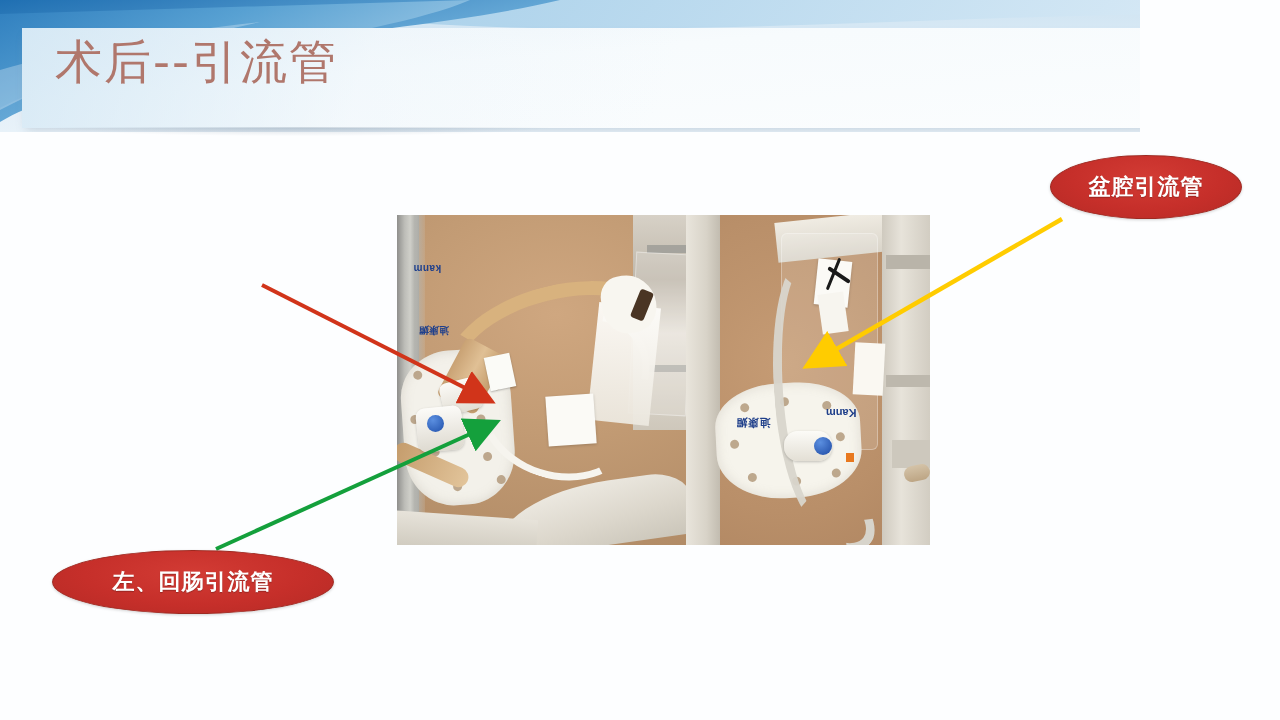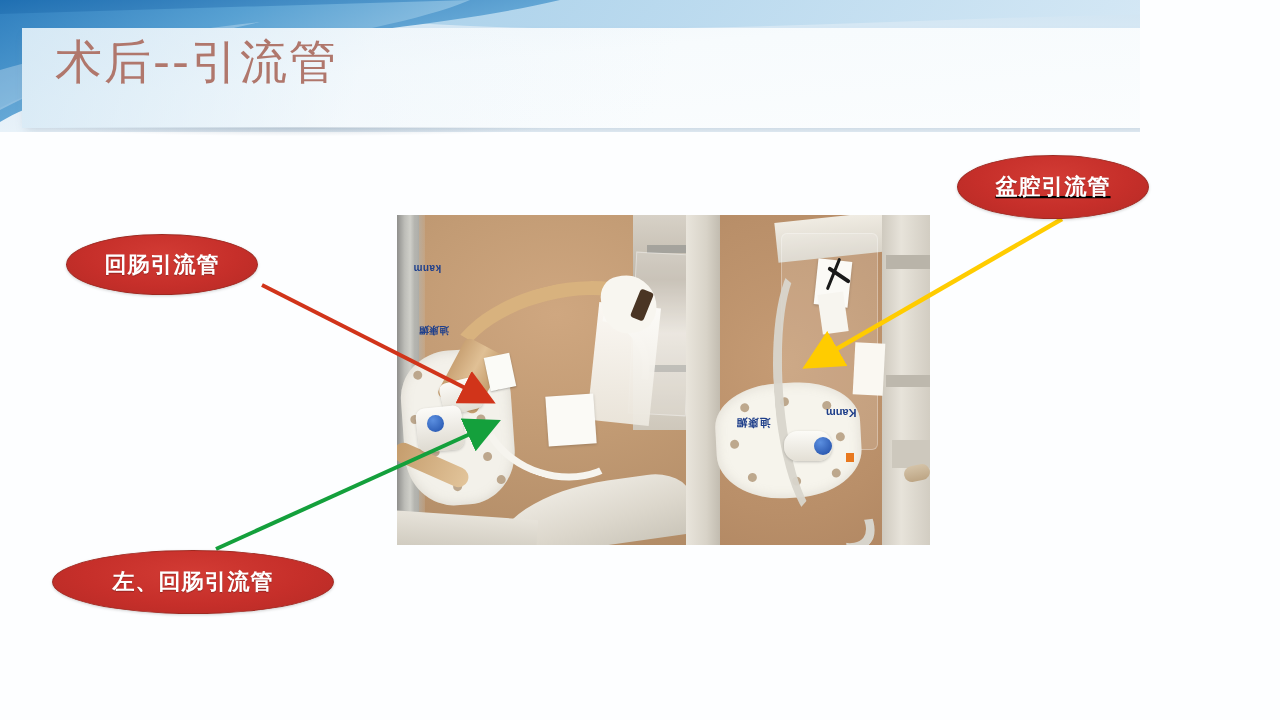--- a/index.html
+++ b/index.html
@@ -187,21 +187,21 @@
     border:1.5px solid #9e2a22;
     box-shadow:0 1px 3px rgba(0,0,0,.18);
   }
   .callout span{
     color:#ffffff;font-weight:700;white-space:nowrap;
     font-family:"DejaVu Sans","Liberation Sans",sans-serif;
     text-shadow:0 1px 1px rgba(0,0,0,.25);
   }
   #callout-ileal{left:66px;top:234px;width:190px;height:59px;}
   #callout-ileal span{font-size:22px;letter-spacing:1px;}
-  #callout-pelvic{left:957px;top:155px;width:190px;height:62px;text-decoration:underline;}
+  #callout-pelvic{left:1050px;top:155px;width:190px;height:62px;}
   #callout-pelvic span{font-size:22px;letter-spacing:1px;}
   #callout-ureter{left:52px;top:550px;width:280px;height:62px;}
   #callout-ureter span{font-size:22px;letter-spacing:1px;}
 </style>
 </head>
 <body>
 
 <div class="slide">
 
   <div class="header-band">
@@ -326,23 +326,20 @@
       </marker>
       <marker id="ah-green" markerWidth="9" markerHeight="9" refX="6" refY="4.5" orient="auto">
         <path d="M0,0 L9,4.5 L0,9 Z" fill="#14a03c"></path>
       </marker>
     </defs>
     <line x1="262" y1="285" x2="485" y2="398" stroke="#d1341a" stroke-width="4" marker-end="url(#ah-red)"></line>
     <line x1="1062" y1="219" x2="814" y2="362" stroke="#ffcc00" stroke-width="4.5" marker-end="url(#ah-yellow)"></line>
     <line x1="216" y1="549" x2="490" y2="425" stroke="#14a03c" stroke-width="4" marker-end="url(#ah-green)"></line>
   </svg>
 
-  <div class="callout" id="callout-ileal">
-    <span>回肠引流管</span>
-  </div>
 
   <div class="callout" id="callout-pelvic">
     <span>盆腔引流管</span>
   </div>
 
   <div class="callout" id="callout-ureter">
     <span>左、回肠引流管</span>
   </div>
 
 </div>

